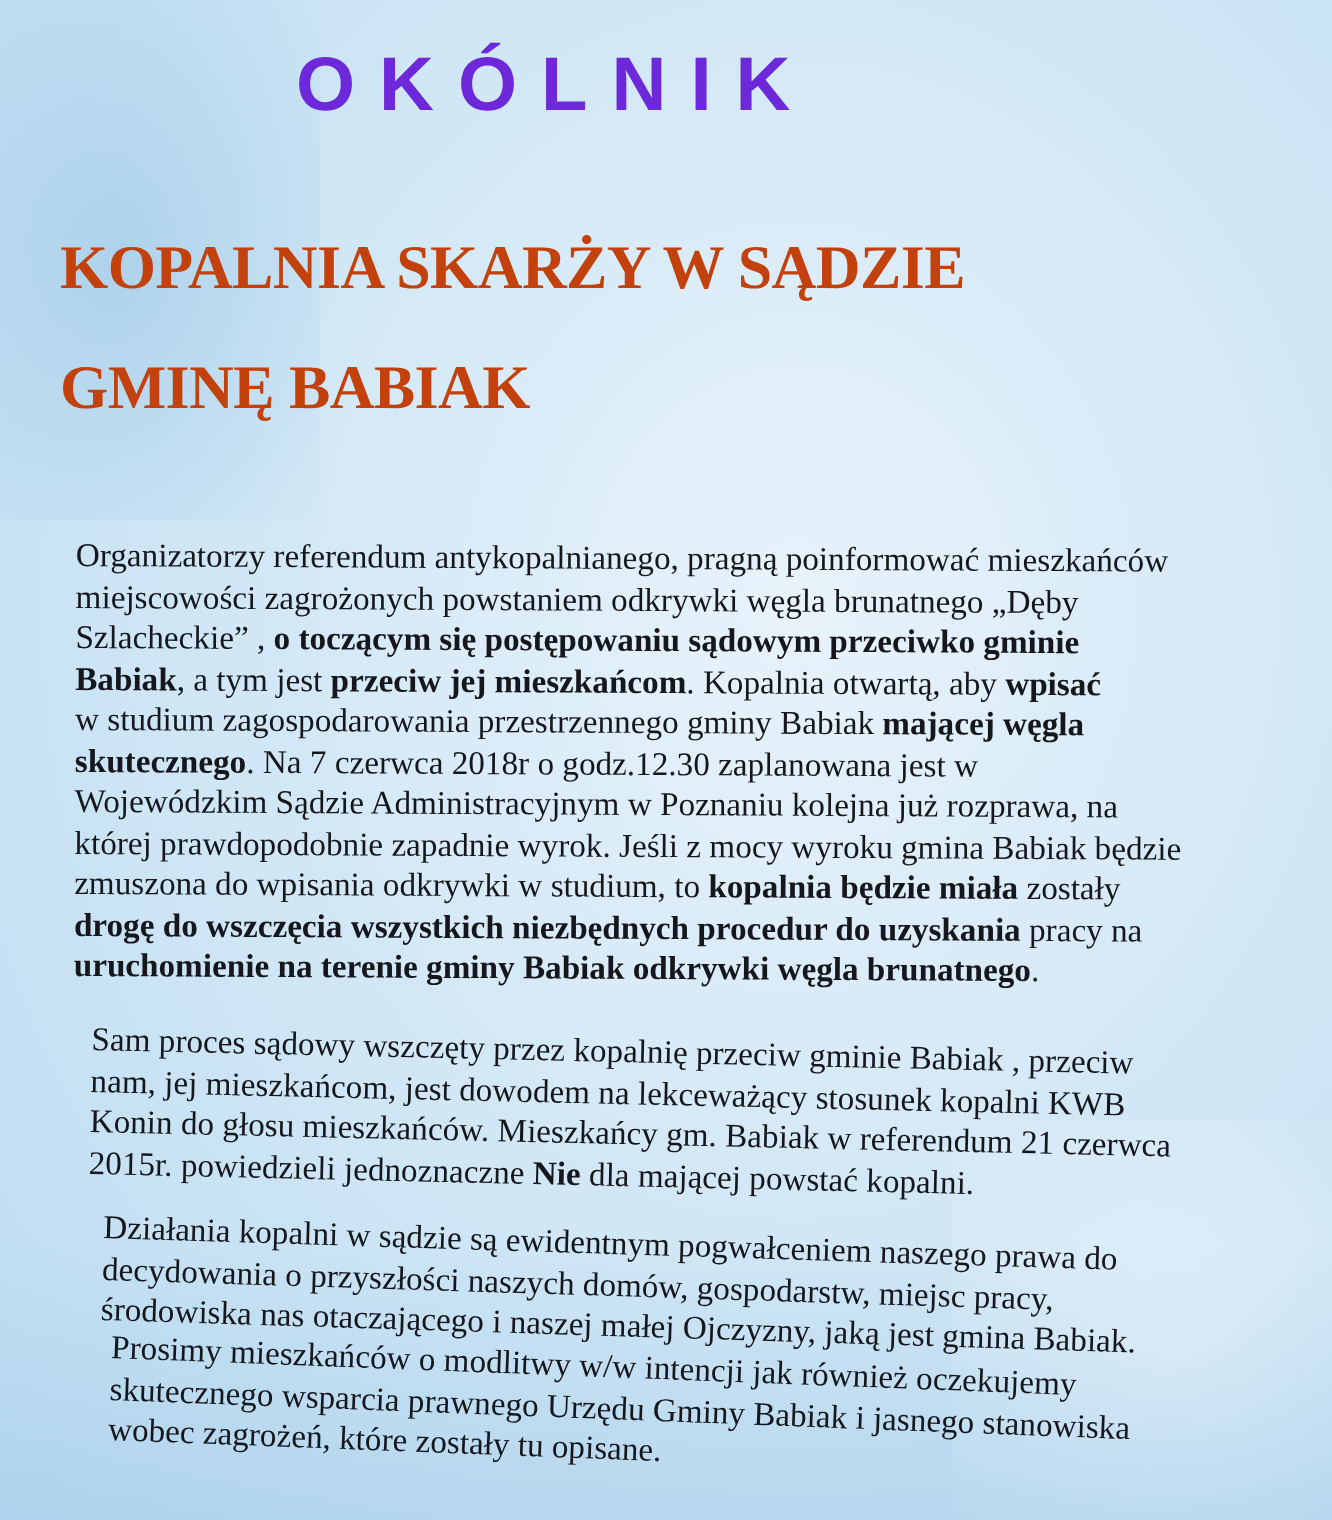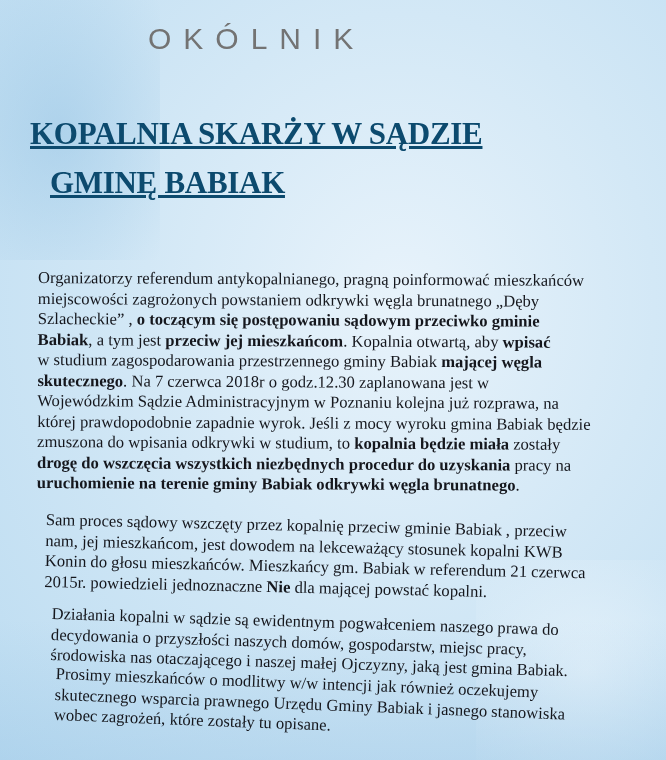--- a/index.html
+++ b/index.html
@@ -9,29 +9,29 @@
     font-family: "Liberation Serif", serif;
     color: #14161c;
     position: relative;
   }
   .shade { position: absolute; pointer-events: none; }
   .shade.a { left: -40px; top: 0; width: 200px; height: 260px; background: radial-gradient(ellipse, rgba(140,190,225,0.45), rgba(140,190,225,0)); }
   .shade.b { right: -30px; top: 560px; width: 220px; height: 220px; background: radial-gradient(ellipse, rgba(235,245,252,0.7), rgba(235,245,252,0)); }
   .shade.c { left: 0; bottom: 0; width: 666px; height: 140px; background: linear-gradient(180deg, rgba(160,200,230,0), rgba(150,195,228,0.35)); }
   .title {
     position: absolute; left: 148px; top: 22px;
-    font-family: "Liberation Sans", sans-serif; font-weight: normal;
-    font-size: 30px; letter-spacing: 12px; color: #737373;
+    font-family: "Liberation Sans", sans-serif; font-weight: bold;
+    font-size: 38px; letter-spacing: 12px; color: #6d28d9;
   }
   .h2 {
     position: absolute; left: 30px;
-    font-weight: bold; font-size: 31px; color: #0c4a6e; letter-spacing: -0.3px; text-decoration: underline;
+    font-weight: bold; font-size: 31px; color: #c2410c; letter-spacing: -0.3px;
   }
   .h2.l1 { top: 116px; }
-  .h2.l2 { top: 165px; margin-left: 20px; }
+  .h2.l2 { top: 176px; }
   .body {
     position: absolute; left: 38px; width: 620px;
     font-size: 16.6px; line-height: 20.5px; color: #15171d;
   }
   .body b { font-weight: bold; }
   .para1 { top: 268px; transform: rotate(0.3deg); transform-origin: left top; }
   .para2 { top: 510px; transform: rotate(1.3deg); transform-origin: left top; left: 46px; }
   .para3 { top: 604px; transform: rotate(1.8deg); transform-origin: left top; left: 52px; }
   .para4 { top: 664px; transform: rotate(2.2deg); transform-origin: left top; left: 56px; }
   .line { white-space: nowrap; display: block; }

